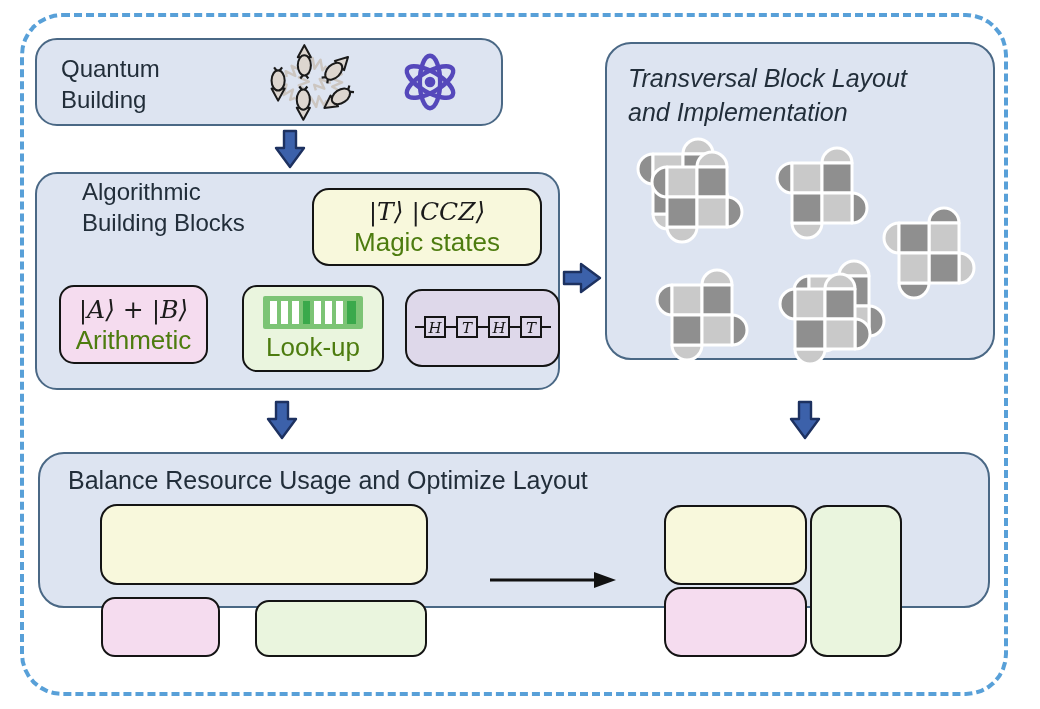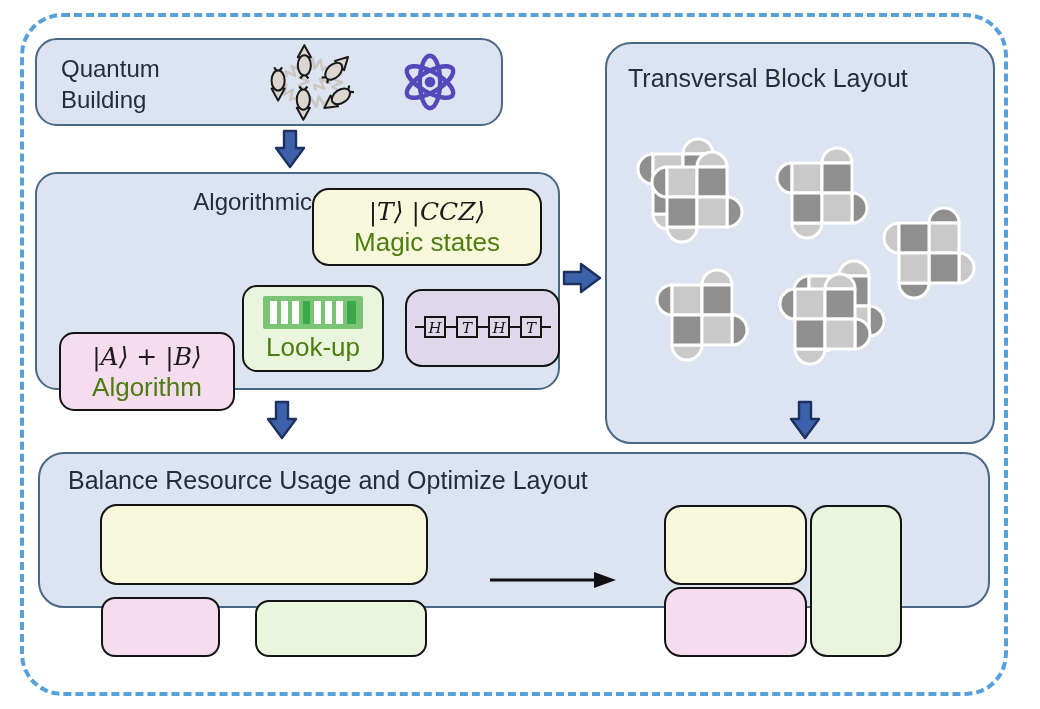--- a/index.html
+++ b/index.html
@@ -98,32 +98,33 @@
       <ellipse class="atom-orbit" cx="32" cy="32" rx="27" ry="10.5" transform="rotate(150 32 32)"></ellipse>
       <circle class="atom-core" cx="32" cy="32" r="5.5"></circle>
     </svg>
   </div>
 
   <svg class="abs" style="left:273px;top:129px;" width="34" height="40" viewBox="0 0 34 40">
     <polygon class="block-arrow" points="11,2 23,2 23,19 31,19 17,38 3,19 11,19"></polygon>
   </svg>
 
   <div class="panel" style="left:35px;top:172px;width:525px;height:218px;border-radius:22px;">
-    <div class="panel-title" style="position:absolute;left:45px;top:12px;width:230px;text-align:right;">
+    <div class="panel-title" style="position:absolute;left:45px;top:2px;width:230px;text-align:left;">
       <div>Algorithmic</div>
+      <div>Building Blocks</div>
     </div>
 
     <div class="subbox bg-yellow" style="left:275px;top:14px;width:230px;height:78px;border-radius:17px;">
       <div class="formula">|T⟩ |CCZ⟩</div>
       <div class="label">Magic states</div>
     </div>
 
-    <div class="subbox bg-pink" style="left:22px;top:111px;width:176px;height:79px;border-radius:15px;margin-top:47px;">
+    <div class="subbox bg-pink" style="left:22px;top:111px;width:149px;height:79px;border-radius:15px;">
       <div class="formula">|A⟩ + |B⟩</div>
-      <div class="label">Algorithm</div>
+      <div class="label">Arithmetic</div>
     </div>
 
     <div class="subbox bg-green" style="left:205px;top:111px;width:142px;height:87px;border-radius:15px;">
       <svg width="100" height="33" viewBox="0 0 100 33" style="margin-bottom:3px;">
         <rect class="barcode-bg" x="0" y="0" width="100" height="33" rx="2"></rect>
         <rect class="barcode-bar-white" x="7" y="5" width="7" height="23"></rect>
         <rect class="barcode-bar-white" x="18" y="5" width="7" height="23"></rect>
         <rect class="barcode-bar-white" x="29" y="5" width="7" height="23"></rect>
         <rect class="barcode-bar-dark" x="40" y="5" width="7" height="23"></rect>
         <rect class="barcode-bar-white" x="51" y="5" width="7" height="23"></rect>
@@ -146,23 +147,24 @@
         <text class="gate-label" x="86" y="18.5">H</text>
         <text class="gate-label" x="118" y="18.5">T</text>
       </svg>
     </div>
   </div>
 
   <svg class="abs" style="left:562px;top:261px;" width="40" height="34" viewBox="0 0 40 34">
     <polygon class="block-arrow" points="2,11 19,11 19,3 38,17 19,31 19,23 2,23"></polygon>
   </svg>
 
-  <div class="panel" style="left:605px;top:42px;width:390px;height:402px;border-radius:26px;">
+  <div class="panel" style="left:605px;top:42px;width:390px;height:318px;border-radius:26px;font-style:italic;">
     <div class="panel-title" style="position:absolute;left:21px;top:17px;font-size:25px;line-height:34px;">
       <div>Transversal Block Layout</div>
+      <div>and Implementation</div>
     </div>
     <svg class="abs" style="left:0;top:85px;" width="390" height="248" viewBox="0 0 390 248">
       <g>
         <use href="#patch" transform="translate(26,5)"></use>
         <use href="#patch" transform="translate(40,18)"></use>
       </g>
       <g>
         <use href="#patch" transform="translate(165,14)"></use>
       </g>
       <g>

